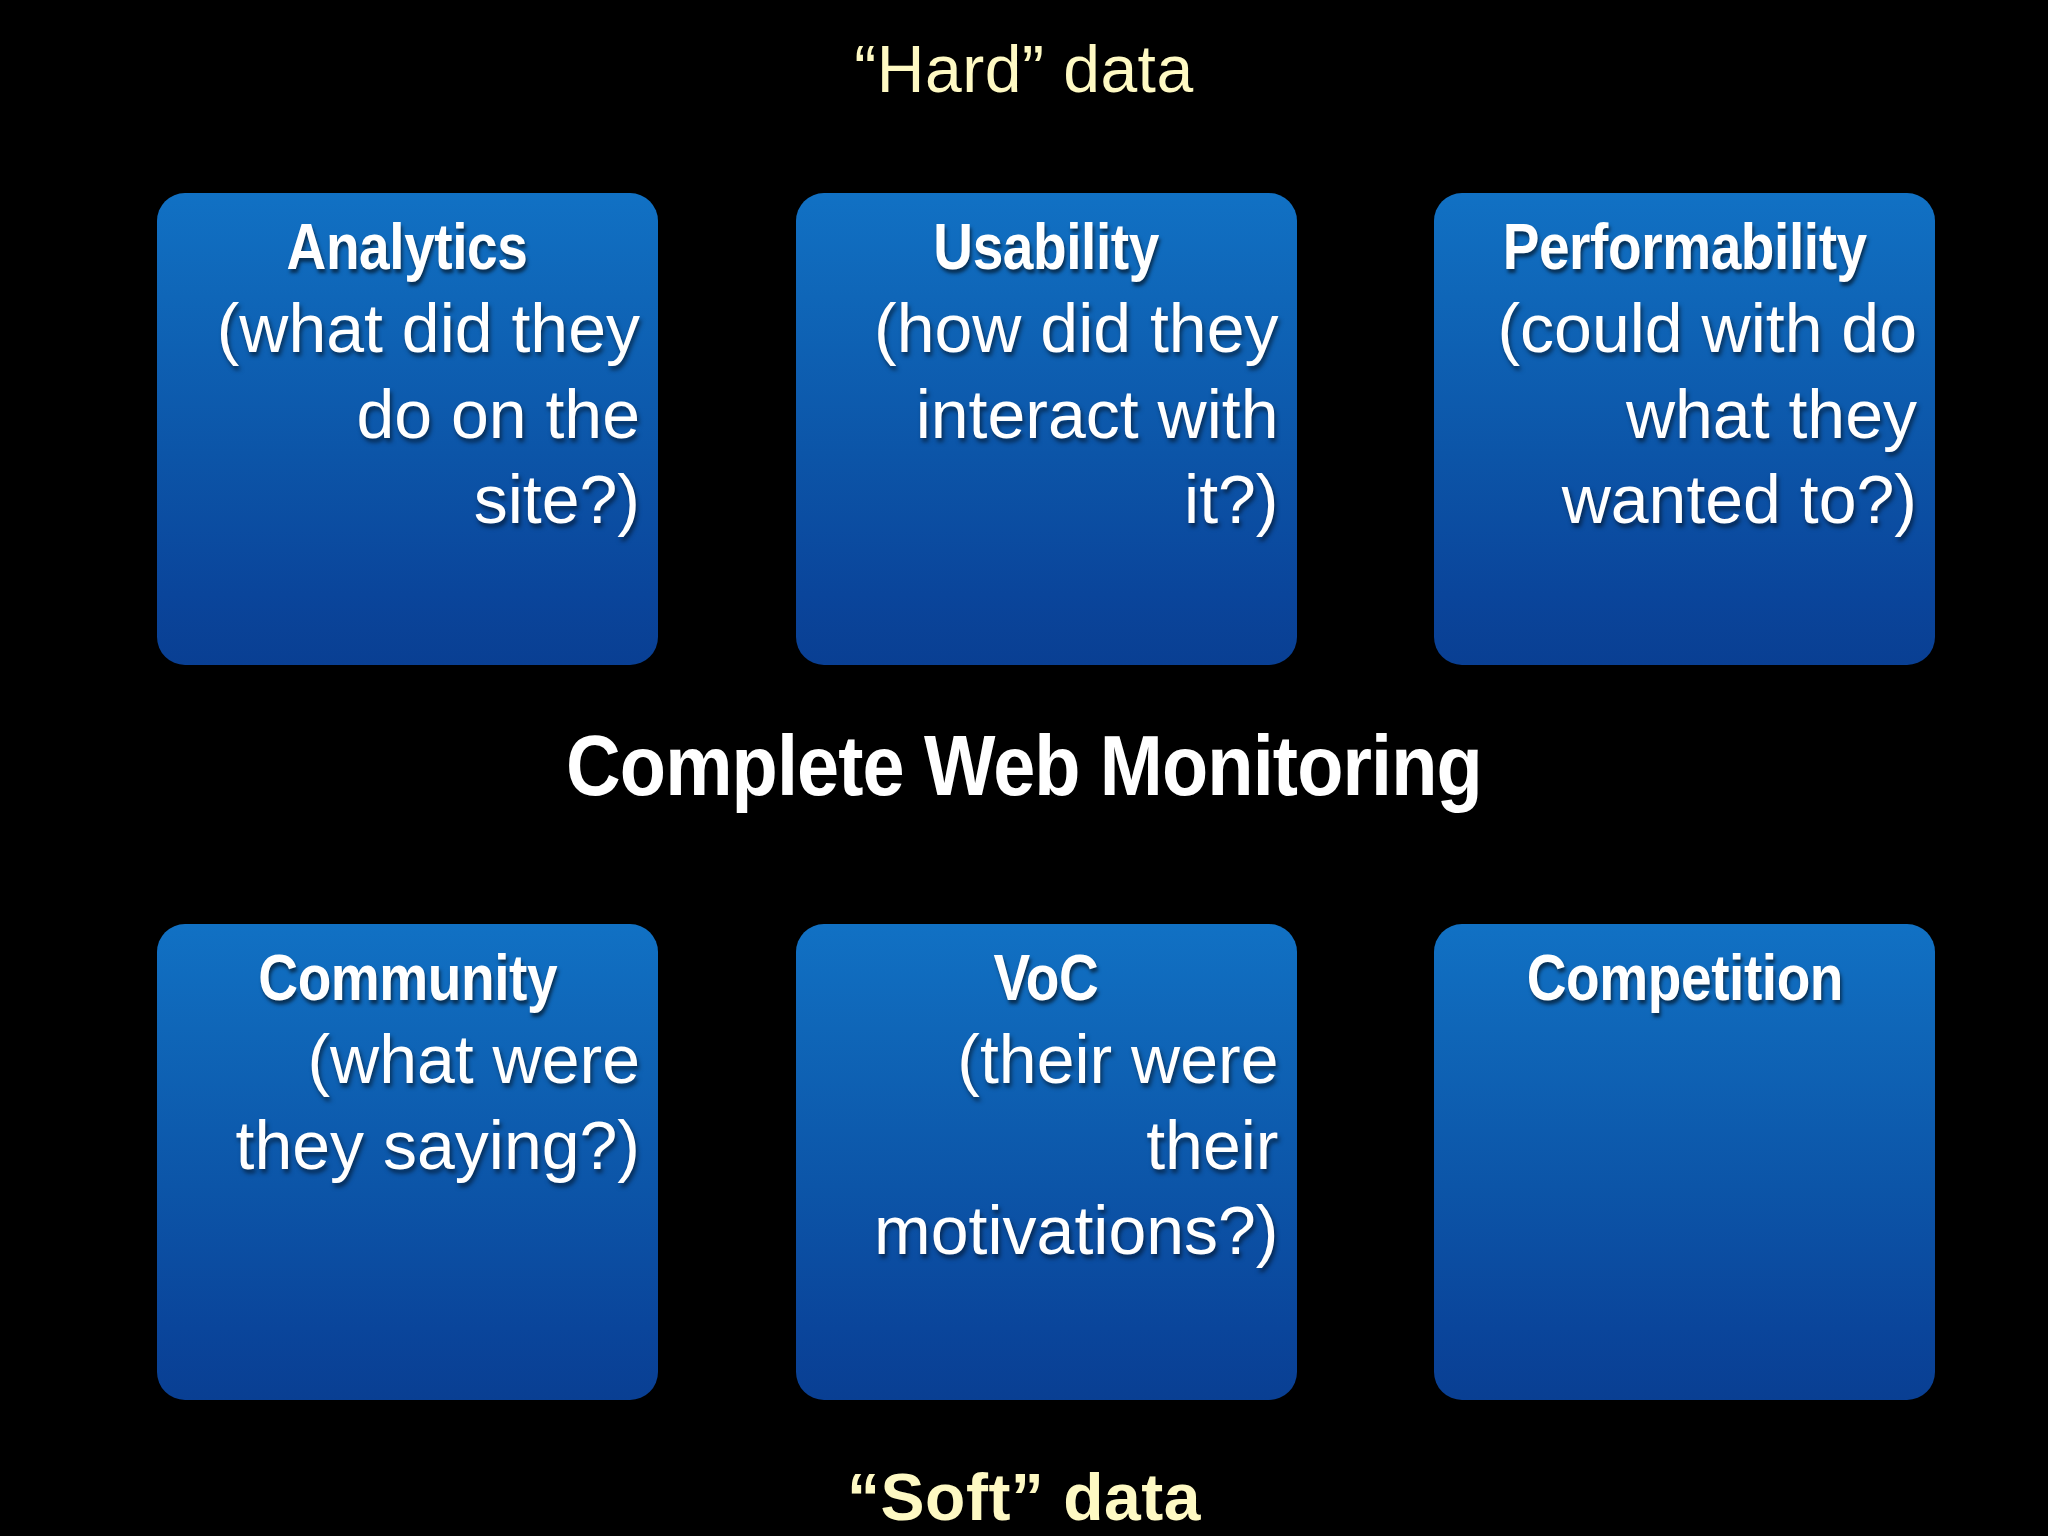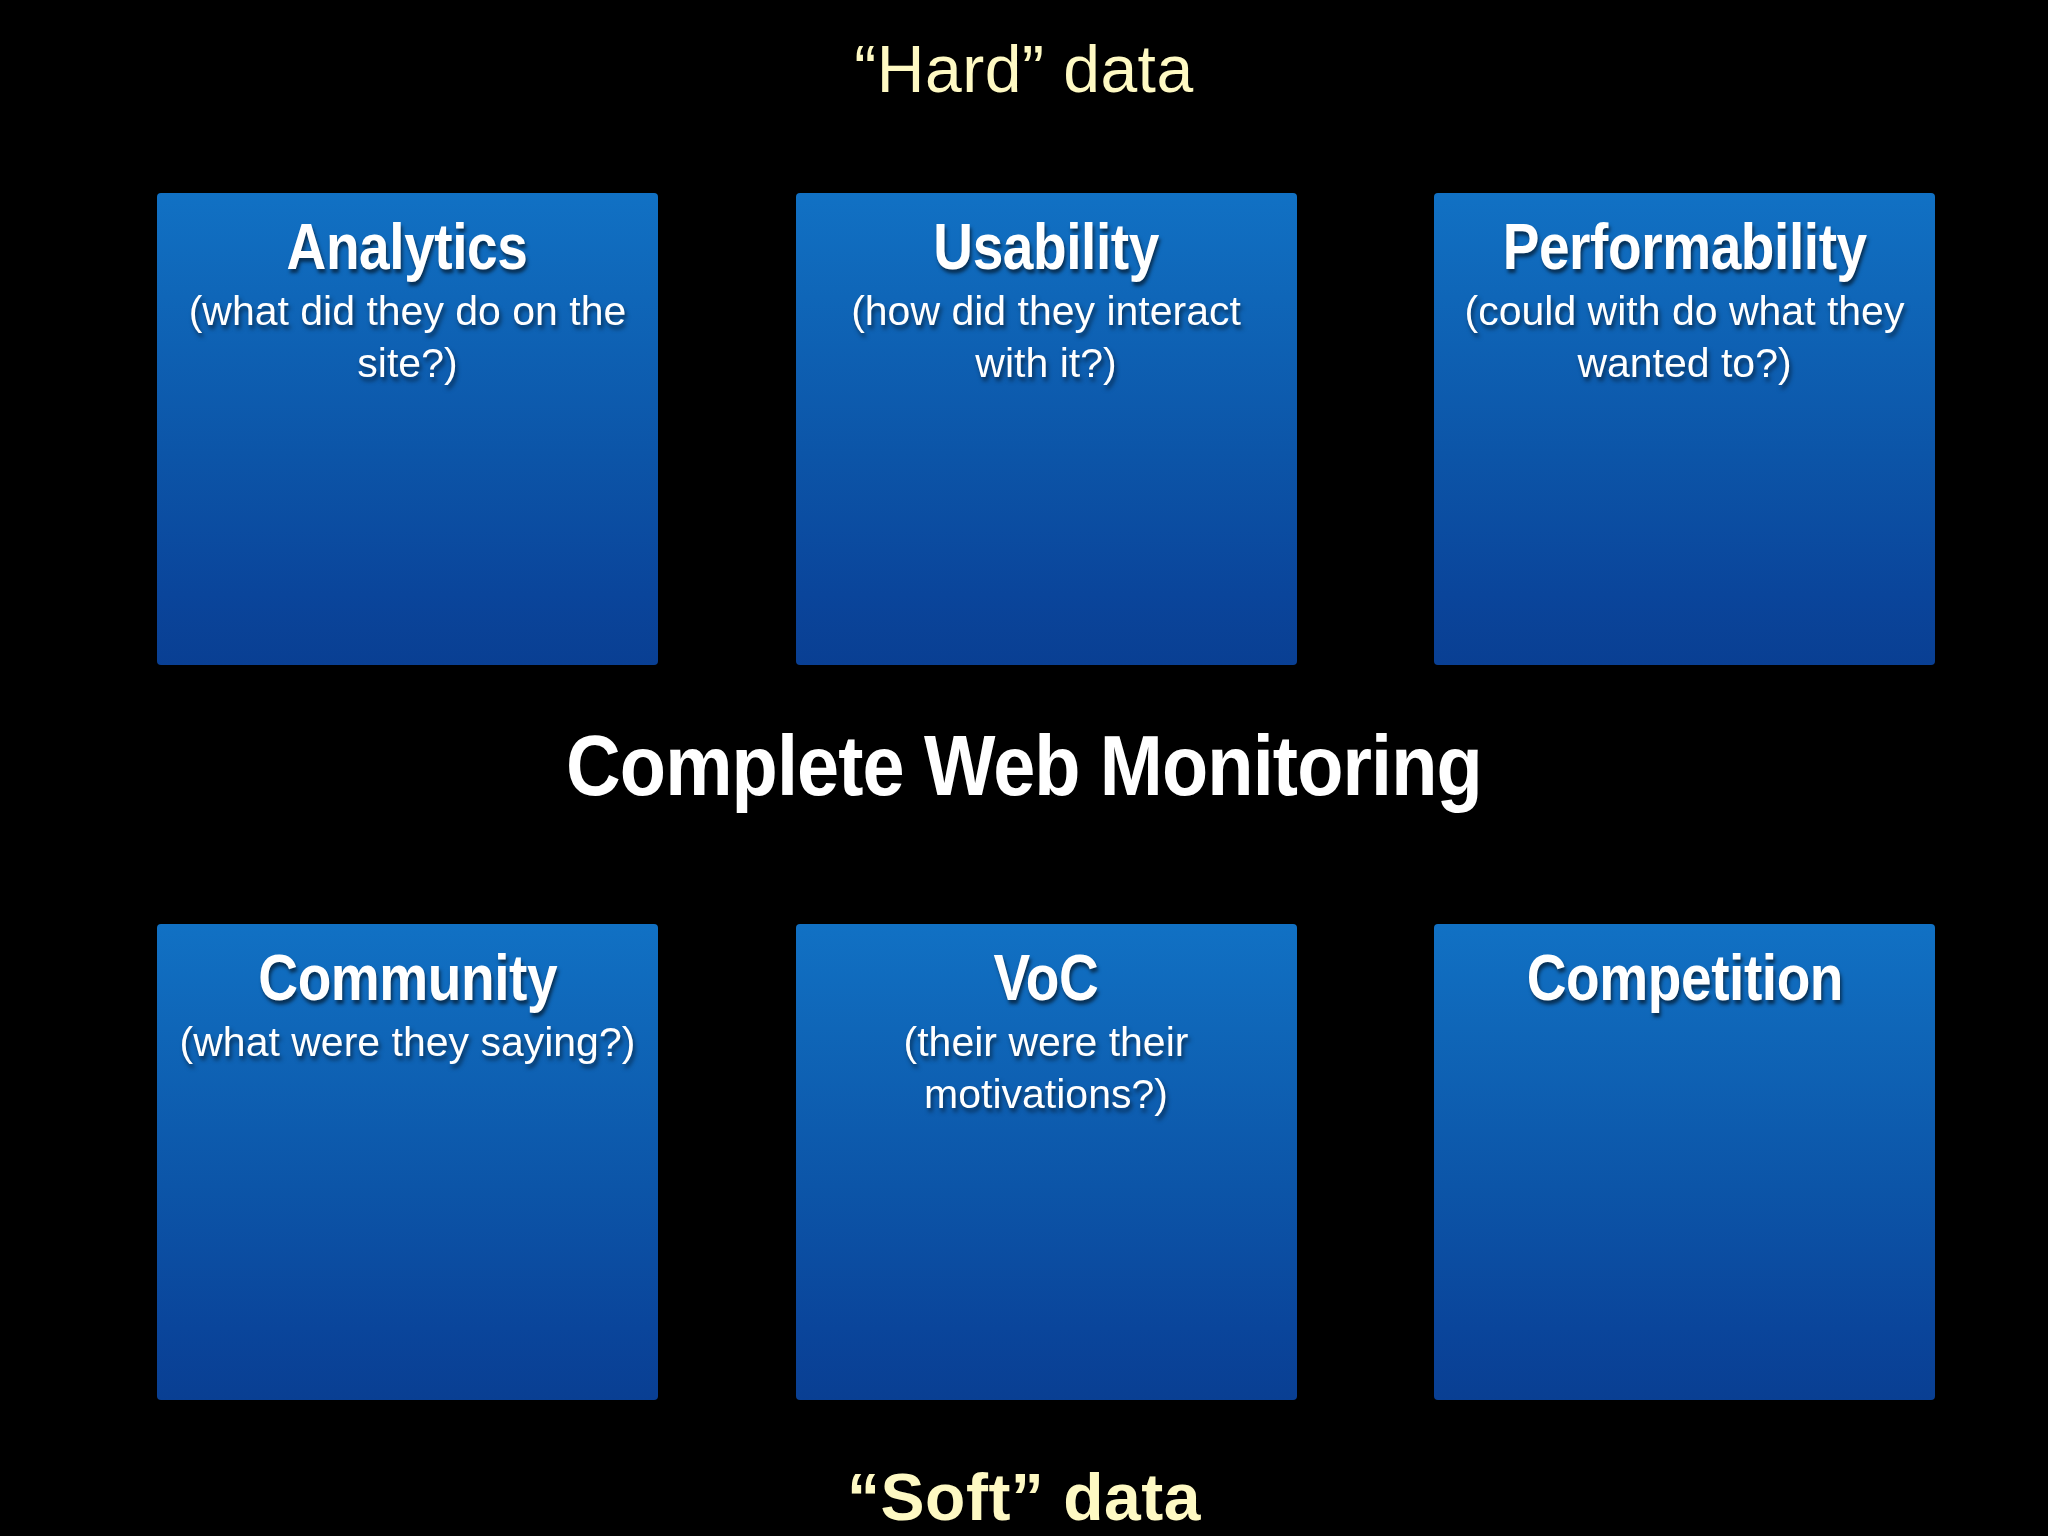--- a/index.html
+++ b/index.html
@@ -68,21 +68,21 @@
     display: flex;
     justify-content: space-between;
   }
   #row-hard { top: 193px; height: 472px; }
   #row-soft { top: 924px; height: 476px; }
 
   .card {
     width: 501px;
     height: 100%;
     box-sizing: border-box;
-    border-radius: 4px;
+    border-radius: 28px;
     background: linear-gradient(180deg, #1171c4 0%, #0f66b8 22%, #0c55a8 55%, #0a459b 85%, #093f93 100%);
     padding: 20px 8px 0 8px;
     display: flex;
     flex-direction: column;
     align-items: center;
     overflow: hidden;
   }
 
   .card-title {
     color: #ffffff;
@@ -96,23 +96,23 @@
     text-align: center;
     white-space: nowrap;
     text-shadow: 2px 4px 4px rgba(0,0,0,0.55);
     margin-bottom: 4px;
   }
 
   .card-desc {
     color: #ffffff;
     font-family: "Liberation Sans", "DejaVu Sans", sans-serif;
     font-weight: 400;
-    font-size: 41px;
+    font-size: 68px;
     line-height: 1.26;
-    text-align: center;
+    text-align: right;
     text-shadow: 2px 4px 4px rgba(0,0,0,0.5);
     padding: 0 10px;
     max-width: 470px;
   }
 </style>
 </head>
 <body>
 
 <div class="slide">
 

